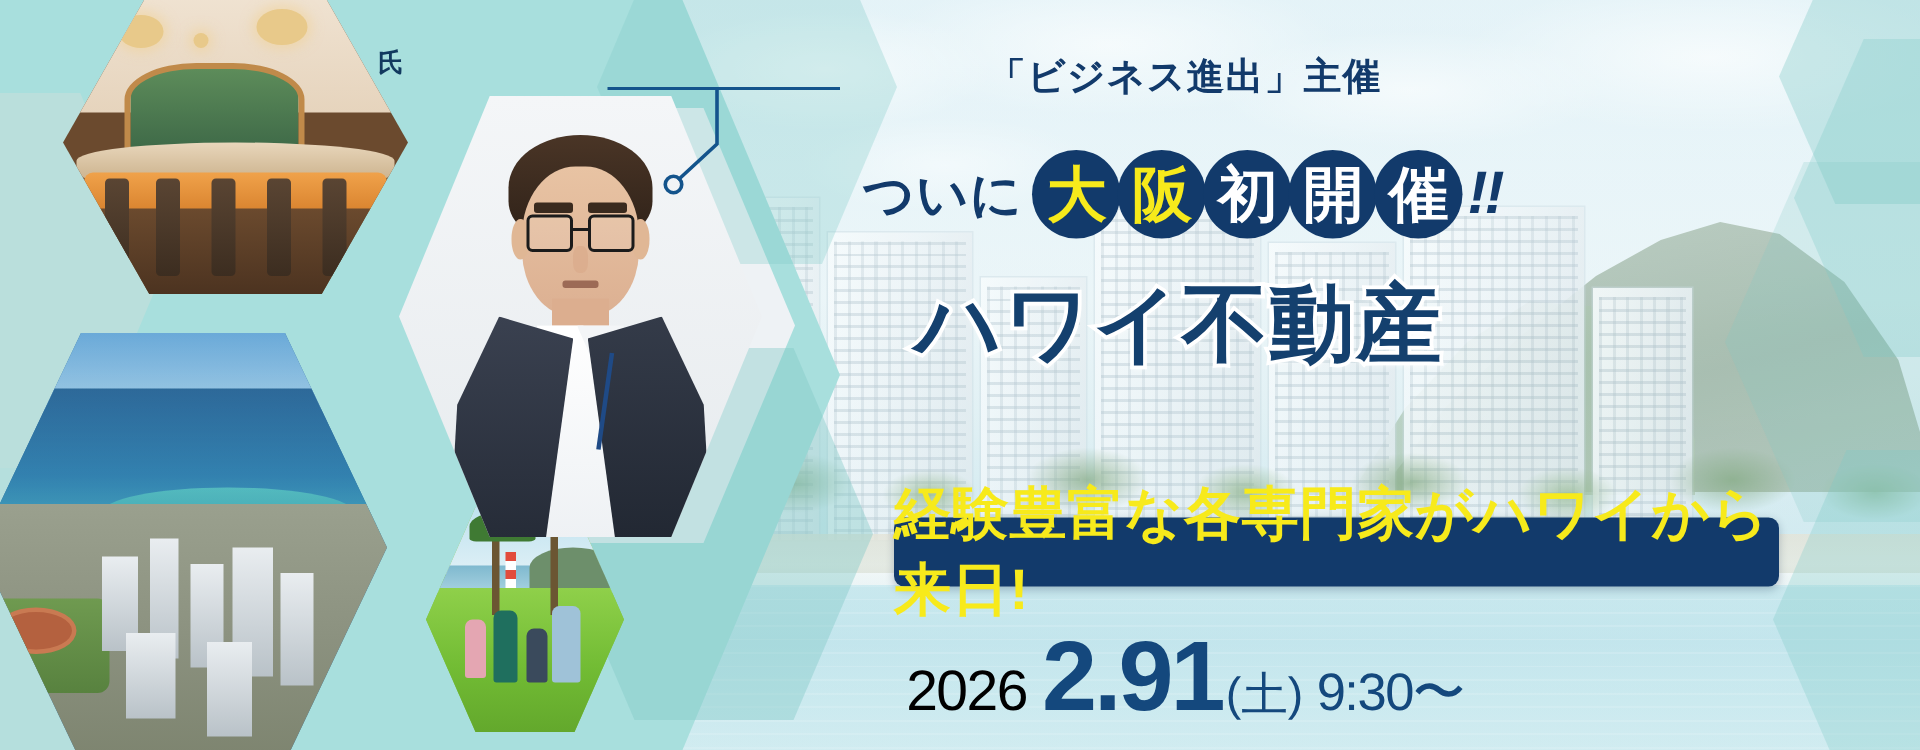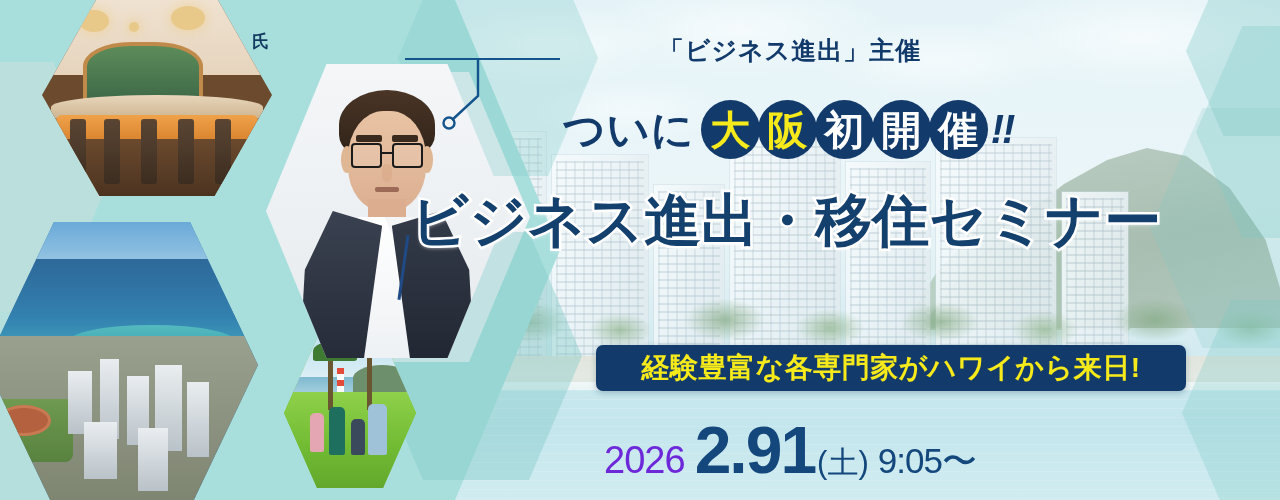--- a/index.html
+++ b/index.html
@@ -221,21 +221,21 @@
   .leader { position:absolute; left:400px; top:58px; width:170px; height:80px; }
 
   .host-line {
     position:absolute; left:0; right:0; top:34px; text-align:center;
     font-size:25px; font-weight:700; color:#123a6b; letter-spacing:1px;
     padding-left:300px;
   }
 
   .osaka-row { position:absolute; left:0; right:0; top:100px;
     display:flex; align-items:center; justify-content:center; padding-left:296px; }
-  .tsuini { font-size:42px; font-weight:700; color:#123a6b; letter-spacing:1px; margin-right:6px; }
+  .tsuini { font-size:34px; font-weight:700; color:#123a6b; letter-spacing:1px; margin-right:6px; }
   .circ {
     width:59px; height:59px; border-radius:50%; background:#123a6b;
     display:flex; align-items:center; justify-content:center;
     font-size:40px; font-weight:700; line-height:1; margin-right:-2px;
   }
   .circ.y { color:#f7ea1b; }
   .circ.w { color:#ffffff; }
   .bangs { font-size:40px; font-weight:800; color:#123a6b; font-style:italic; margin-left:5px; letter-spacing:-2px; }
 
   .title-block { position:absolute; left:0; right:0; top:186px; text-align:center; padding-left:292px; }
@@ -250,25 +250,25 @@
     text-shadow:0 2px 4px rgba(255,255,255,.8);
     margin-top:4px;
   }
 
   .sub-banner {
     position:absolute; left:596px; top:345px; width:590px; height:46px;
     background:#123a6b; border-radius:7px;
     display:flex; align-items:center; justify-content:center;
     box-shadow:0 2px 6px rgba(10,40,70,.25);
   }
-  .sub-banner span { font-size:28px; font-weight:700; color:#f7ea1b; letter-spacing:.5px; }
+  .sub-banner span { font-size:38px; font-weight:700; color:#f7ea1b; letter-spacing:.5px; }
 
   .date-row { position:absolute; left:0; right:0; top:412px;
     display:flex; align-items:baseline; justify-content:center; padding-left:300px; }
-  .d-year { font-size:38px; font-weight:500; color:#6d28d9; letter-spacing:-1px; }
+  .d-year { font-size:38px; font-weight:500; color:#000000; letter-spacing:-1px; }
   .d-big { font-size:66px; font-weight:800; color:#14487d; letter-spacing:-2px; margin:0 2px 0 10px; }
   .d-dow { font-size:31px; font-weight:500; color:#14487d; }
   .d-time { font-size:35px; font-weight:500; color:#14487d; margin-left:9px; letter-spacing:-1px; }
 </style>
 </head>
 <body>
 
 <div id="banner">
 
   <div class="photo-bg">
@@ -392,27 +392,27 @@
     <span class="tsuini">ついに</span>
     <span class="circ y">大</span>
     <span class="circ y">阪</span>
     <span class="circ w">初</span>
     <span class="circ w">開</span>
     <span class="circ w">催</span>
     <span class="bangs">!!</span>
   </div>
 
   <div class="title-block">
-    <div class="title-l2">ビジネス進出・移住セミナー</div>
+    <div class="title-l1">ハワイ不動産</div>
   </div>
 
   <div class="sub-banner">
     <span>経験豊富な各専門家がハワイから来日!</span>
   </div>
 
   <div class="date-row">
     <span class="d-year">2026</span>
     <span class="d-big">2.91</span>
     <span class="d-dow">(土)</span>
-    <span class="d-time">9:05〜</span>
+    <span class="d-time">9:30〜</span>
   </div>
 
 </div>
 
 </body></html>

